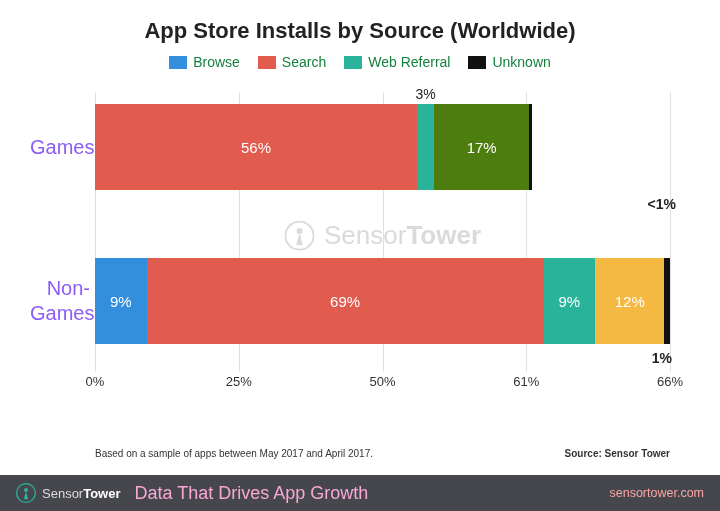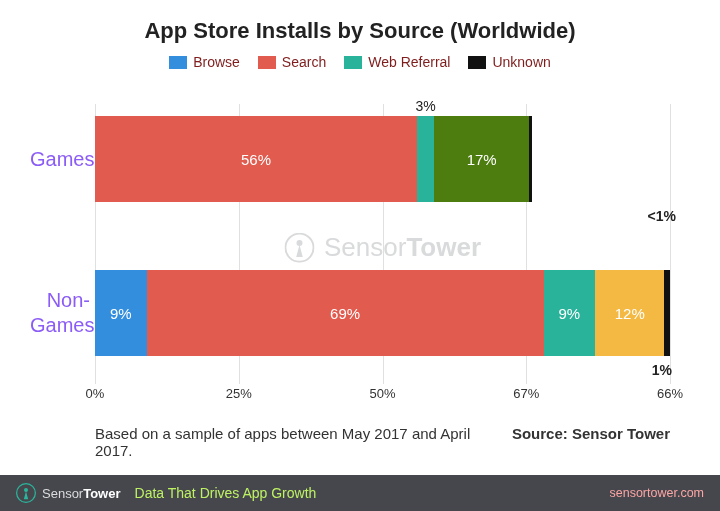--- a/index.html
+++ b/index.html
@@ -21,22 +21,22 @@
     font-weight: 700;
     font-size: 22px;
     color: #222;
     margin-bottom: 10px;
   }
   .legend {
     display: flex;
     justify-content: center;
     gap: 18px;
     font-size: 14px;
-    color: #7f1d1d;
-    margin-bottom: 34px;
+    color: #15803d;
+    margin-bottom: 22px;
   }
   .legend-item { display: flex; align-items: center; gap: 6px; }
   .swatch { width: 18px; height: 13px; display: inline-block; }
 
   .plot {
     position: relative;
     margin-left: 65px;
     margin-right: 20px;
     height: 300px;
   }
@@ -90,21 +90,21 @@
     transform: translateX(-50%);
     font-size: 13px;
     color: #333;
   }
   .footnote-row {
     position: absolute;
     left: 95px; right: 50px;
     bottom: 52px;
     display: flex;
     justify-content: space-between;
-    font-size: 15px;
+    font-size: 10px;
     color: #333;
   }
   .footnote-row .src { font-weight: 700; }
 
   .footer {
     position: absolute;
     left: 0; right: 0; bottom: 0;
     height: 36px;
     background: #45474c;
     color: #e6e6e6;
@@ -114,21 +114,21 @@
     font-size: 13px;
   }
   .footer .brand {
     display: flex;
     align-items: center;
     gap: 6px;
     margin-right: 14px;
   }
   .footer .brand .word1 { color: #dcdcdc; font-weight: 400; }
   .footer .brand .word2 { color: #fff; font-weight: 600; }
-  .footer .tagline { color: #bef264; font-size: 14px; }
+  .footer .tagline { color: #f9a8d4; font-size: 18px; }
   .footer .url { margin-left: auto; color: #fca5a5; font-size: 12.5px; }
 
   .watermark {
     position: absolute;
     top: 50%; left: 50%;
     transform: translate(-50%, -72%);
     display: flex;
     align-items: center;
     gap: 10px;
     color: #d9dadb;
@@ -213,21 +213,21 @@
           <span>12%</span>
         </div>
       <div class="seg" style="width:1%;background:#111"></div>
       <div class="callout" style="right:-2px;top:92px">1%</div>
     </div>
 
     <div class="x-ticks">
       <div class="x-tick" style="left:0%">0%</div>
       <div class="x-tick" style="left:25%">25%</div>
       <div class="x-tick" style="left:50%">50%</div>
-      <div class="x-tick" style="left:75%">67%</div>
+      <div class="x-tick" style="left:75%">61%</div>
       <div class="x-tick" style="left:100%">66%</div>
     </div>
   </div>
 </div>
 
 <div class="footnote-row">
   <span>Based on a sample of apps between May 2017 and April 2017.</span>
   <span class="src">Source: Sensor Tower</span>
 </div>
 

